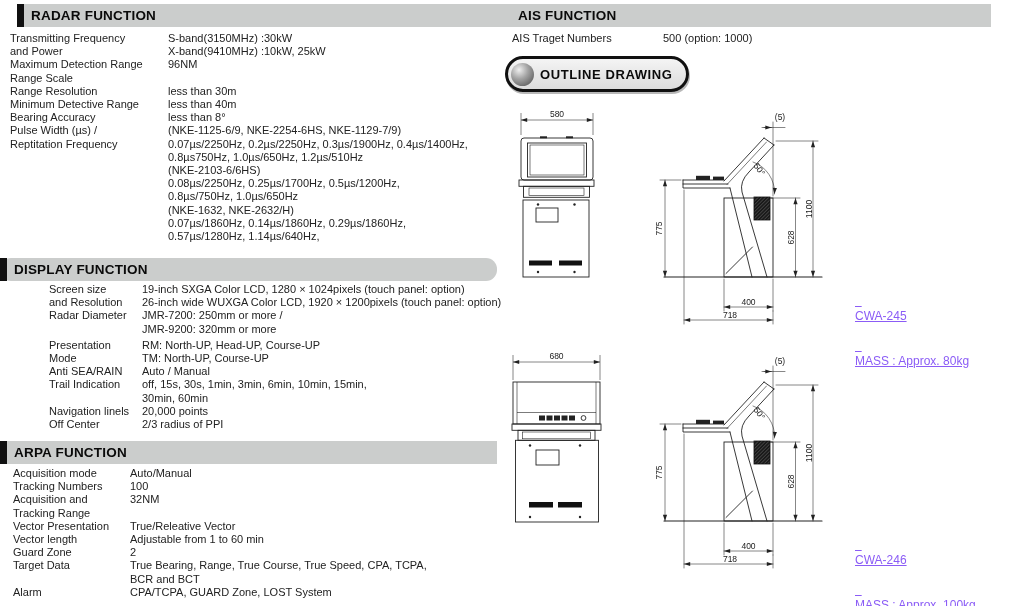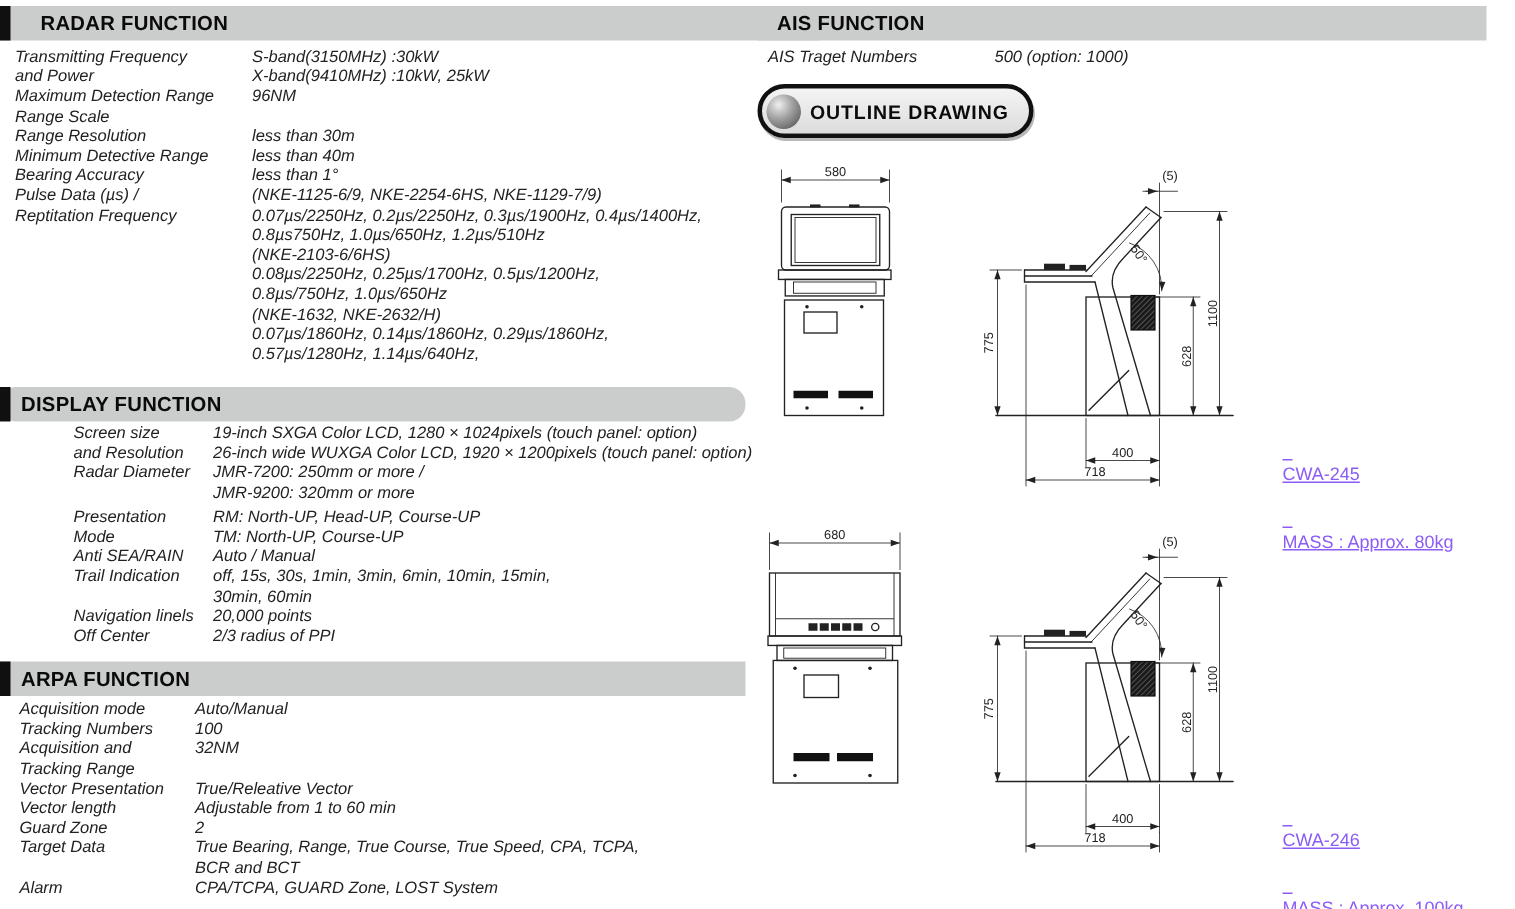--- a/index.html
+++ b/index.html
@@ -9,21 +9,21 @@
     font-family:"Liberation Sans",sans-serif;
   }
   
   .hdr{position:absolute;height:23px;background:#cbcdcc;display:flex;align-items:center;}
   .hdr .bar{width:7px;height:23px;background:#101010;flex:0 0 auto;}
   .hdr .t{font-weight:bold;font-size:13.5px;letter-spacing:.2px;margin-left:7px;color:#0a0a0a;white-space:pre;}
   .hdr.nobar .t{margin-left:13px;}
   
   .specs{position:absolute;font-size:11px;line-height:13.2px;color:#222;}
   .specs .row{display:flex;align-items:flex-start;}
-  .specs .lbl,.specs .val{white-space:pre;flex:0 0 auto;font-style:italic;}
+  .specs .lbl,.specs .val{white-space:pre;flex:0 0 auto;}
   .specs.radar{padding-left:10px;} .specs.radar .lbl{width:158px;}
   .specs.display{padding-left:13px;} .specs.display .lbl{width:93px;}
   .specs.display .row.gap{margin-top:3px;}
   .specs.arpa{padding-left:13px;} .specs.arpa .lbl{width:117px;}
   .specs.ais{padding-left:7px;} .specs.ais .lbl{width:151px;}
   
   .pill{
     position:absolute;left:505px;top:56px;height:36px;width:fit-content;
     padding-right:13px;box-sizing:border-box;
     background:linear-gradient(#f4f4f4,#dcdcdc);
@@ -96,21 +96,21 @@
         <text x="286" y="140.5" text-anchor="middle" transform="rotate(-90 286 137.5)">628</text>
         <text x="243.5" y="204.5" text-anchor="middle">400</text>
         <text x="225" y="217.5" text-anchor="middle">718</text>
         <text x="275" y="20" text-anchor="middle">(5)</text>
         <text x="252" y="71" text-anchor="middle" transform="rotate(55 252 71)" font-size="8">50°</text>
       </g>
     </g>
   </defs>
 </svg>
 
-<div class="hdr" style="left:0;top:4px;width:546px;gap:13px;">
+<div class="hdr" style="left:17px;top:4px;width:546px;">
   <div class="bar"></div>
   <span class="t">RADAR FUNCTION</span>
 </div>
 <div class="specs radar" style="left:0;top:32px;width:500px;">
   <div class="row">
       <div class="lbl">Transmitting Frequency
 and Power</div>
       <div class="val">S-band(3150MHz) :30kW
 X-band(9410MHz) :10kW, 25kW</div>
     </div>
@@ -124,24 +124,24 @@
   <div class="row">
       <div class="lbl">Range Resolution</div>
       <div class="val">less than 30m</div>
     </div>
   <div class="row">
       <div class="lbl">Minimum Detective Range</div>
       <div class="val">less than 40m</div>
     </div>
   <div class="row">
       <div class="lbl">Bearing Accuracy</div>
-      <div class="val">less than 1°</div>
-    </div>
-  <div class="row">
-      <div class="lbl">Pulse Data (µs) /
+      <div class="val">less than 8°</div>
+    </div>
+  <div class="row">
+      <div class="lbl">Pulse Width (µs) /
 Reptitation Frequency</div>
       <div class="val">(NKE-1125-6/9, NKE-2254-6HS, NKE-1129-7/9)
 0.07µs/2250Hz, 0.2µs/2250Hz, 0.3µs/1900Hz, 0.4µs/1400Hz,
 0.8µs750Hz, 1.0µs/650Hz, 1.2µs/510Hz
 (NKE-2103-6/6HS)
 0.08µs/2250Hz, 0.25µs/1700Hz, 0.5µs/1200Hz,
 0.8µs/750Hz, 1.0µs/650Hz
 (NKE-1632, NKE-2632/H)
 0.07µs/1860Hz, 0.14µs/1860Hz, 0.29µs/1860Hz,
 0.57µs/1280Hz, 1.14µs/640Hz,</div>

